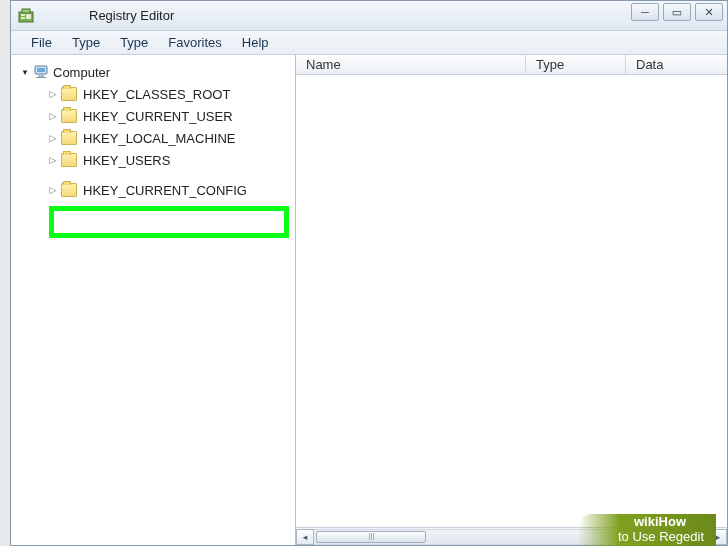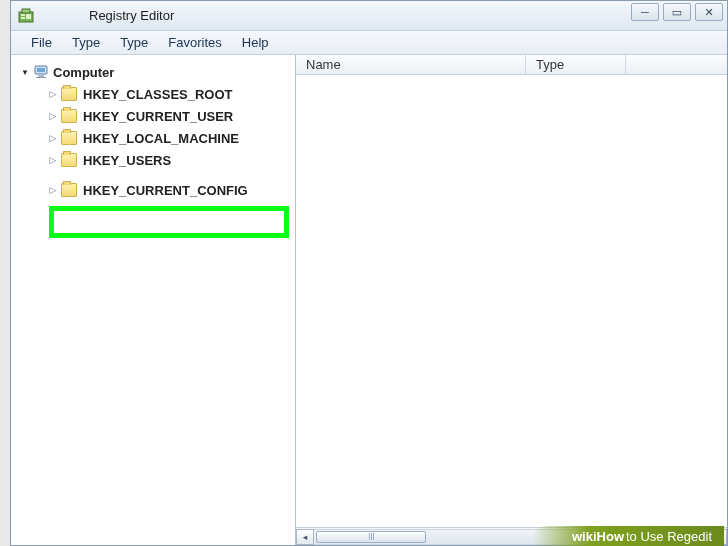--- a/index.html
+++ b/index.html
@@ -46,21 +46,21 @@
   .node { display: flex; align-items: center; height: 22px; white-space: nowrap; }
   .expander {
     width: 12px; height: 12px; margin-right: 2px; display:flex; align-items:center; justify-content:center;
     font-size: 9px; color: #6b7a8c;
   }
   .expander.open { color: #222; }
   .ficon { width: 16px; height: 14px; margin-right: 4px; }
   .folder { background: linear-gradient(#fff2b0,#f5d979); border:1px solid #cdb34e; border-radius: 1px; position: relative; }
   .folder::before { content:""; position:absolute; left:1px; top:-3px; width:6px; height:3px; background:#f5d979; border:1px solid #cdb34e; border-bottom:none; border-radius:1px 1px 0 0;}
   .comp-icon svg { display:block; }
-  .nlabel { padding: 0 2px; font-weight: bold; }
+  .nlabel { padding: 0 2px; }
   .root { padding-left: 6px; }
   .child { padding-left: 34px; }
   .highlight-box {
     position: absolute; border: 5px solid #0aff14; pointer-events: none;
     left: 38px; top: 151px; width: 240px; height: 32px;
   }
 
   .listview { flex: 1; display: flex; flex-direction: column; position: relative; }
   .headers {
     height: 20px; display: flex; align-items: stretch;
@@ -85,24 +85,25 @@
   }
   .strack { flex:1; height:16px; background: linear-gradient(#eef2f6,#e2e7ee); position:relative; border-top:1px solid #cfd9e3; border-bottom:1px solid #cfd9e3;}
   .sthumb {
     position:absolute; left:2px; top:1px; width:110px; height:12px;
     border:1px solid #9fb0c2; background: linear-gradient(#fdfefe,#dbe3ec); border-radius:2px;
     display:flex; align-items:center; justify-content:center; gap:1px;
   }
   .sthumb span { width:1px; height:7px; background:#9fb0c2; }
 
   .watermark {
-    position:absolute; right:4px; bottom:0; height:20px; padding:0 12px 0 40px;
+    position:absolute; right:12px; bottom:0; height:32px; padding:0 12px 0 40px;
     display:flex; align-items:center; font-size:13px; color:#fff;
     background: linear-gradient(90deg, rgba(110,140,50,0) 0%, #80a020 30%, #6b8a1a 100%);
     border-top-left-radius: 14px;
+    flex-direction: column;
   }
   .watermark b { font-weight: bold; margin-right:2px;}
 </style>
 </head>
 <body>
 
 <div class="window">
 
   <div class="titlebar">
     <span class="icon-holder">
@@ -172,20 +173,21 @@
         <span class="nlabel">HKEY_CURRENT_CONFIG</span>
       </div>
 
       <div class="highlight-box"></div>
     </div>
 
     <div class="listview">
       <div class="headers">
         <div class="headcell name">Name</div>
         <div class="headcell type">Type</div>
+        <div class="headcell data">Data</div>
       </div>
       <div class="listbody"></div>
       <div class="hscroll">
         <div class="sbtn">◂</div>
         <div class="strack">
           <div class="sthumb">
               <span></span>
               <span></span>
               <span></span>
             </div>

